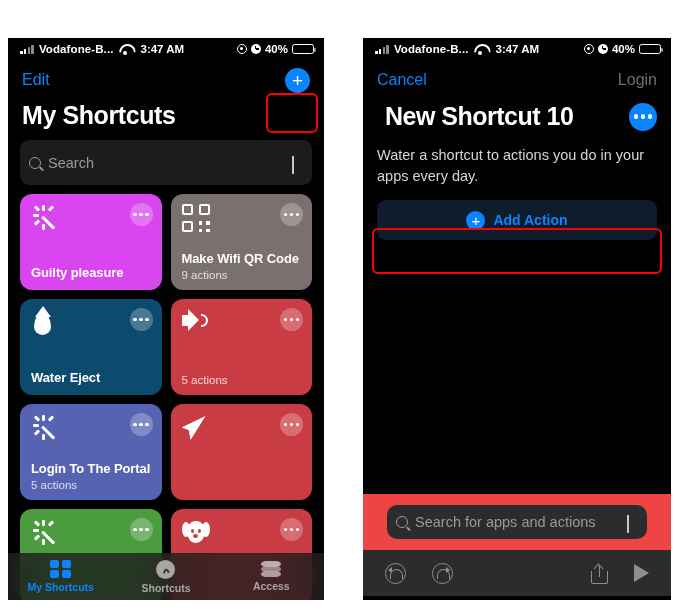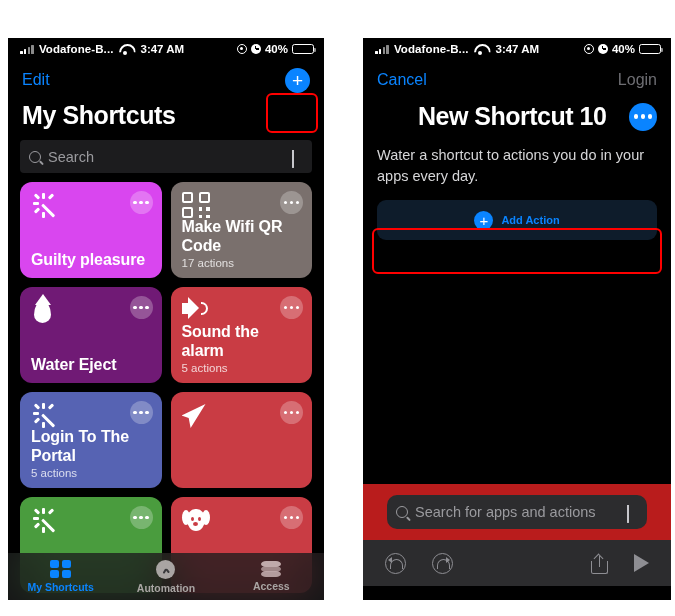--- a/index.html
+++ b/index.html
@@ -80,22 +80,22 @@
     padding: 1px 14px 10px 14px; letter-spacing: -.4px;
   }
 
   
   .redbox { position: absolute; border: 2.5px solid #ff0000; border-radius: 6px; pointer-events: none; }
   #redbox-plus { right: 6px; top: 55px; width: 52px; height: 40px; }
   #redbox-addaction { left: 9px; top: 190px; width: 290px; height: 46px; }
 
   
   .searchbar {
-    margin: 0 12px; height: 33px; background: #1c1c1e;
-    border-radius: 4px; display: flex; align-items: center;
+    margin: 0 12px; height: 45px; background: #1c1c1e;
+    border-radius: 9px; display: flex; align-items: center;
     padding: 0 9px; gap: 7px;
   }
   .searchbar.dark2 { background: #2c2c2e; border-radius: 10px; height: 34px; }
   .mag { width: 12px; height: 12px; border: 1.7px solid #9a9a9e; border-radius: 50%; position: relative; flex: none; }
   .mag::after { content:""; position:absolute; right:-4.3px; bottom:-2.6px; width:5.4px; height:1.7px; background:#9a9a9e; transform: rotate(45deg); border-radius:1px; }
   .search-ph { color: #9a9a9e; font-size: 14.5px; flex: 1; }
   .mic { width: 9px; height: 14px; position: relative; flex:none; margin-right:2px; }
   .mic .cap { width: 7px; height: 10px; background: #c7c7cc; border-radius: 3.5px; margin: 0 auto; }
   .mic .base { width: 11px; height: 5px; border: 1.5px solid #c7c7cc; border-top: none; border-radius: 0 0 6px 6px; margin: 0 auto; }
   .mic .stem { width: 1.5px; height: 2px; background: #c7c7cc; margin: 0 auto; }
@@ -105,21 +105,21 @@
     display: grid; grid-template-columns: 1fr 1fr;
     gap: 9px; padding: 9px 12px 0 12px;
   }
   .card {
     height: 96px; border-radius: 12px; position: relative;
     padding: 10px 10px 9px 11px;
     display: flex; flex-direction: column; justify-content: space-between;
     overflow: hidden;
   }
   .card-text { color: #fff; }
-  .card-title { font-size: 16px; font-weight: bold; line-height: 1.15; letter-spacing: -.1px; }
+  .card-title { font-size: 13px; font-weight: bold; line-height: 1.15; letter-spacing: -.1px; }
   .card-sub { font-size: 11.5px; color: rgba(255,255,255,.78); margin-top: 2px; }
   .dots {
     position: absolute; right: 9px; top: 9px;
     width: 23px; height: 23px; border-radius: 50%;
     background: rgba(255,255,255,.26);
     display: flex; align-items: center; justify-content: center; gap: 2.4px;
   }
   .dots i { width: 3.6px; height: 3.6px; background: #fff; border-radius: 50%; display:block; }
 
   
@@ -137,43 +137,43 @@
   .clock-icon { width: 19px; height: 19px; border-radius: 50%; background: #a9a5a3; position: relative; }
   .clock-icon::before { content:""; position:absolute; left:9px; top:9.5px; width:1.8px; height:5px; background:#3a3a3c; transform-origin: top center; transform: rotate(30deg); border-radius:1px; }
   .clock-icon::after { content:""; position:absolute; left:9px; top:9.5px; width:1.8px; height:5px; background:#3a3a3c; transform-origin: top center; transform: rotate(-40deg); border-radius:1px; }
   .layers-icon { width: 20px; height: 16px; position: relative; }
   .layers-icon span { position:absolute; left:0; width:20px; height:6px; background:#c0aaab; border-radius:50%/100%; }
   .layers-icon span:nth-child(1){ top:0; opacity:1; }
   .layers-icon span:nth-child(2){ top:5px; opacity:.75; }
   .layers-icon span:nth-child(3){ top:10px; opacity:.9; }
 
   
-  .r-titlerow { display: flex; align-items: center; justify-content: space-between; padding: 2px 14px 14px 22px; margin-left: 33px; }
+  .r-titlerow { display: flex; align-items: center; justify-content: space-between; padding: 2px 14px 14px 22px; }
   .r-title { color: #fff; font-size: 25px; font-weight: bold; letter-spacing: -.5px; }
   .ellipsis-btn {
     width: 28px; height: 28px; border-radius: 50%; background: #0a84ff;
     display: flex; align-items: center; justify-content: center; gap: 2.6px;
   }
   .ellipsis-btn i { width: 4.2px; height: 4.2px; background: #fff; border-radius: 50%; display:block; }
   .r-desc { color: #d6d6d8; font-size: 14.5px; line-height: 1.42; padding: 0 14px 14px 14px; }
   .add-action {
     margin: 0 14px; height: 40px; border-radius: 9px;
     background: #0e1c2b;
     display: flex; align-items: center; justify-content: center; gap: 8px;
   }
   .plus-small {
     width: 19px; height: 19px; border-radius: 50%; background: #0a84ff;
     display: flex; align-items: center; justify-content: center;
     color: #fff; font-size: 15px; line-height: 1; font-weight: 400;
   }
-  .add-action-label { color: #0a84ff; font-size: 11px; font-weight: bold; }
+  .add-action-label { color: #0a84ff; font-size: 14px; font-weight: bold; }
 
   .bottom-panel {
-    position: absolute; left: 0; right: 0; bottom: 14px;
-    background: #b91c1c;
+    position: absolute; left: 0; right: 0; bottom: 4px;
+    background: #ef4444;
   }
   .bottom-search { padding: 11px 12px 11px 12px; }
   .toolbar { height: 46px; display: flex; align-items: center; background: #2c2c2e; padding: 0 22px; }
   .tb-spacer { flex: 1; }
   .circ-arrow { width: 21px; height: 21px; border-radius: 50%; border: 1.7px solid #8e8e93; position: relative; }
   .circ-arrow::after {
     content:""; position:absolute; width:0; height:0;
     border-style: solid;
   }
   .undo-ic::after { left: 2px; top: 3.5px; border-width: 3.4px 4.4px 3.4px 0; border-color: transparent #8e8e93 transparent transparent; }
@@ -289,25 +289,25 @@
         <span class="px" style="right:7.5px;bottom:0"></span>
         <span class="px" style="right:0;bottom:0"></span>
       </div>
       <div class="dots">
           <i></i>
           <i></i>
           <i></i>
         </div>
       <div class="card-text">
         <div class="card-title">Make Wifi QR Code</div>
-        <div class="card-sub">17 actions</div>
-      </div>
-    </div>
-
-    <div class="card" style="background:#701a75">
+        <div class="card-sub">9 actions</div>
+      </div>
+    </div>
+
+    <div class="card" style="background:#0c4a6e">
       <div class="drop"></div>
       <div class="dots">
           <i></i>
           <i></i>
           <i></i>
         </div>
       <div class="card-text">
         <div class="card-title">Water Eject</div>
       </div>
     </div>
@@ -317,21 +317,20 @@
         <span class="body"></span>
           <span class="cone"></span>
           <span class="wv"></span>
       </div>
       <div class="dots">
           <i></i>
           <i></i>
           <i></i>
         </div>
       <div class="card-text">
-        <div class="card-title">Sound the alarm</div>
         <div class="card-sub">5 actions</div>
       </div>
     </div>
 
     <div class="card" style="background:#5663b3">
       <div class="wand">
         <span class="ray" style="left:11px;top:11px;width:17px;height:3.4px;transform:rotate(45deg);transform-origin:left center;"></span>
         <span class="ray" style="left:11px;top:1px;width:3px;height:6px;"></span>
         <span class="ray" style="left:2px;top:10px;width:6px;height:3px;"></span>
         <span class="ray" style="left:3px;top:3px;width:6px;height:3px;transform:rotate(45deg);"></span>
@@ -407,21 +406,21 @@
       <span class="grid-icon">
           <i></i>
           <i></i>
           <i></i>
           <i></i>
         </span>
       <span class="tab-label">My Shortcuts</span>
     </div>
     <div class="tab">
       <span class="clock-icon"></span>
-      <span class="tab-label">Automation</span>
+      <span class="tab-label">Shortcuts</span>
     </div>
     <div class="tab">
       <span class="layers-icon">
           <span></span>
           <span></span>
           <span></span>
         </span>
       <span class="tab-label">Access</span>
     </div>
   </div>

